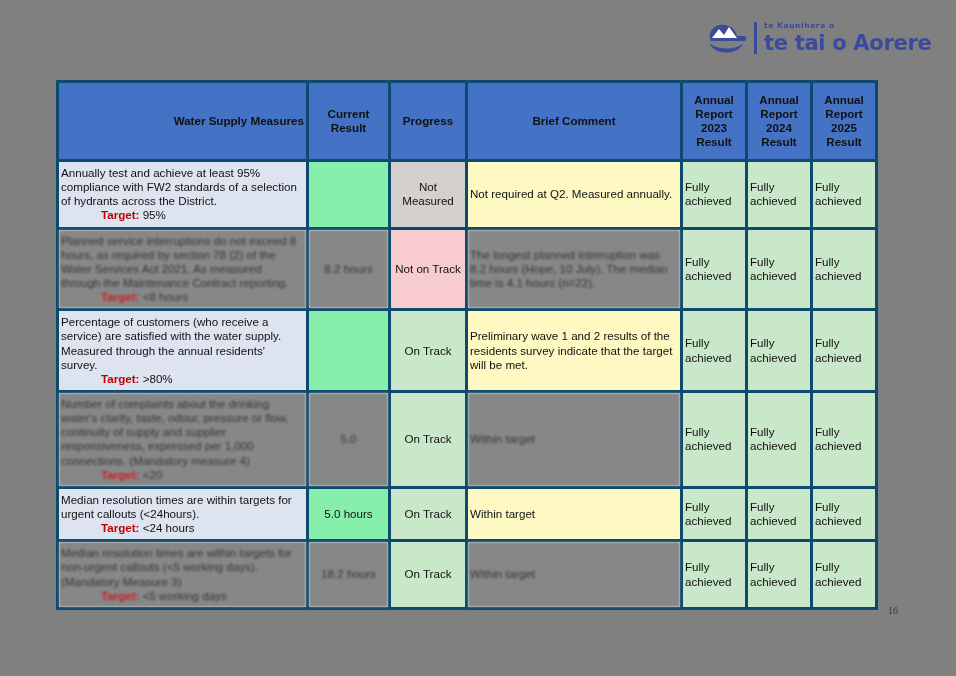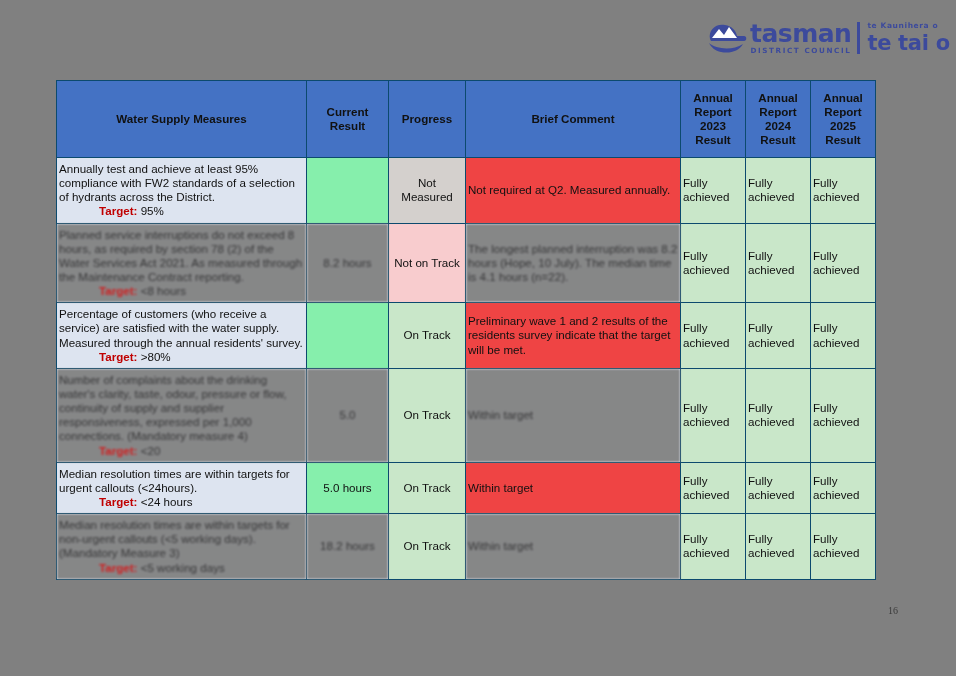--- a/index.html
+++ b/index.html
@@ -82,48 +82,48 @@
     top: 80px;
     width: 820px;
   }
   table.kpi {
     border-collapse: collapse;
     table-layout: fixed;
     width: 820px;
     background: #dde4f0;
   }
   table.kpi td, table.kpi th {
-    border: 1px solid #0c4a6e;
+    border: 3px solid #0c4a6e;
     vertical-align: middle;
     padding: 4px 2px;
     font-size: 11.6px;
     color: #111;
     line-height: 1.22;
   }
   thead th {
     background: #4472c4;
     color: #ffffff;
     font-weight: bold;
     border: 1px solid #2f5597;
     height: 68px;
     font-size: 12.2px;
   }
-  th.measures-head { text-align: center; padding-left: 10px; }
+  th.measures-head { text-align: right; padding-left: 10px; }
   th.center-head   { text-align: center; }
 
   
   col.c-measure { width: 250px; }
   col.c-current { width: 82px; }
   col.c-progress{ width: 77px; }
   col.c-comment { width: 215px; }
   col.c-ar      { width: 65px; }
 
   td.measure   { background: #dde4f0; text-align: left; vertical-align: top; padding-top: 6px;}
   td.current   { background: #86efac; text-align: center; }
-  td.comment   { background: #ef4444; text-align: left; padding-left: 9px;}
+  td.comment   { background: #fef9c3; text-align: left; padding-left: 9px;}
   td.progress  { text-align: center; font-size: 11.8px; }
   td.ar        { background: #c9e7c9; color: #1a6a1a; text-align: left; font-size: 11.5px; padding-left: 7px; }
 
   td.prog-notmeasured { background: #d4d0cd; }
   td.prog-nottrack    { background: #f8ccce; margin-top: 36px; }
   td.prog-ontrack     { background: #c9e7c9; }
 
   .target { color: #c00000; font-weight: bold; margin-left: 40px; }
 
   
@@ -154,24 +154,20 @@
 </head>
 <body>
 
 <div class="logo-wrap">
   <div class="logo-mark">
     <svg width="42" height="32" viewBox="0 0 42 32" xmlns="http://www.w3.org/2000/svg">
       <path d="M4 17 C2 8 10 1 19 3 C26 4 30 9 31 14 L38 14 C41 14 41 19 38 19 L5 19 Z" fill="#3c4a9c"></path>
       <path d="M6 16 L13 7 L18 13 L23 5 L31 16 Z" fill="#ffffff"></path>
       <path d="M3 21 C10 27 26 29 37 22 C33 29 24 32 15 30 C9 29 5 25 3 21 Z" fill="#3c4a9c"></path>
     </svg>
-  </div>
-  <div class="logo-text-block">
-    <div class="logo-tasman">tasman</div>
-    <div class="logo-sub">DISTRICT COUNCIL</div>
   </div>
   <div class="logo-divider"></div>
   <div>
     <div class="logo-maori-small">te Kaunihera o</div>
     <div class="logo-maori-big">te tai o Aorere</div>
   </div>
 </div>
 
 <div class="table-wrap">
   <table class="kpi">

